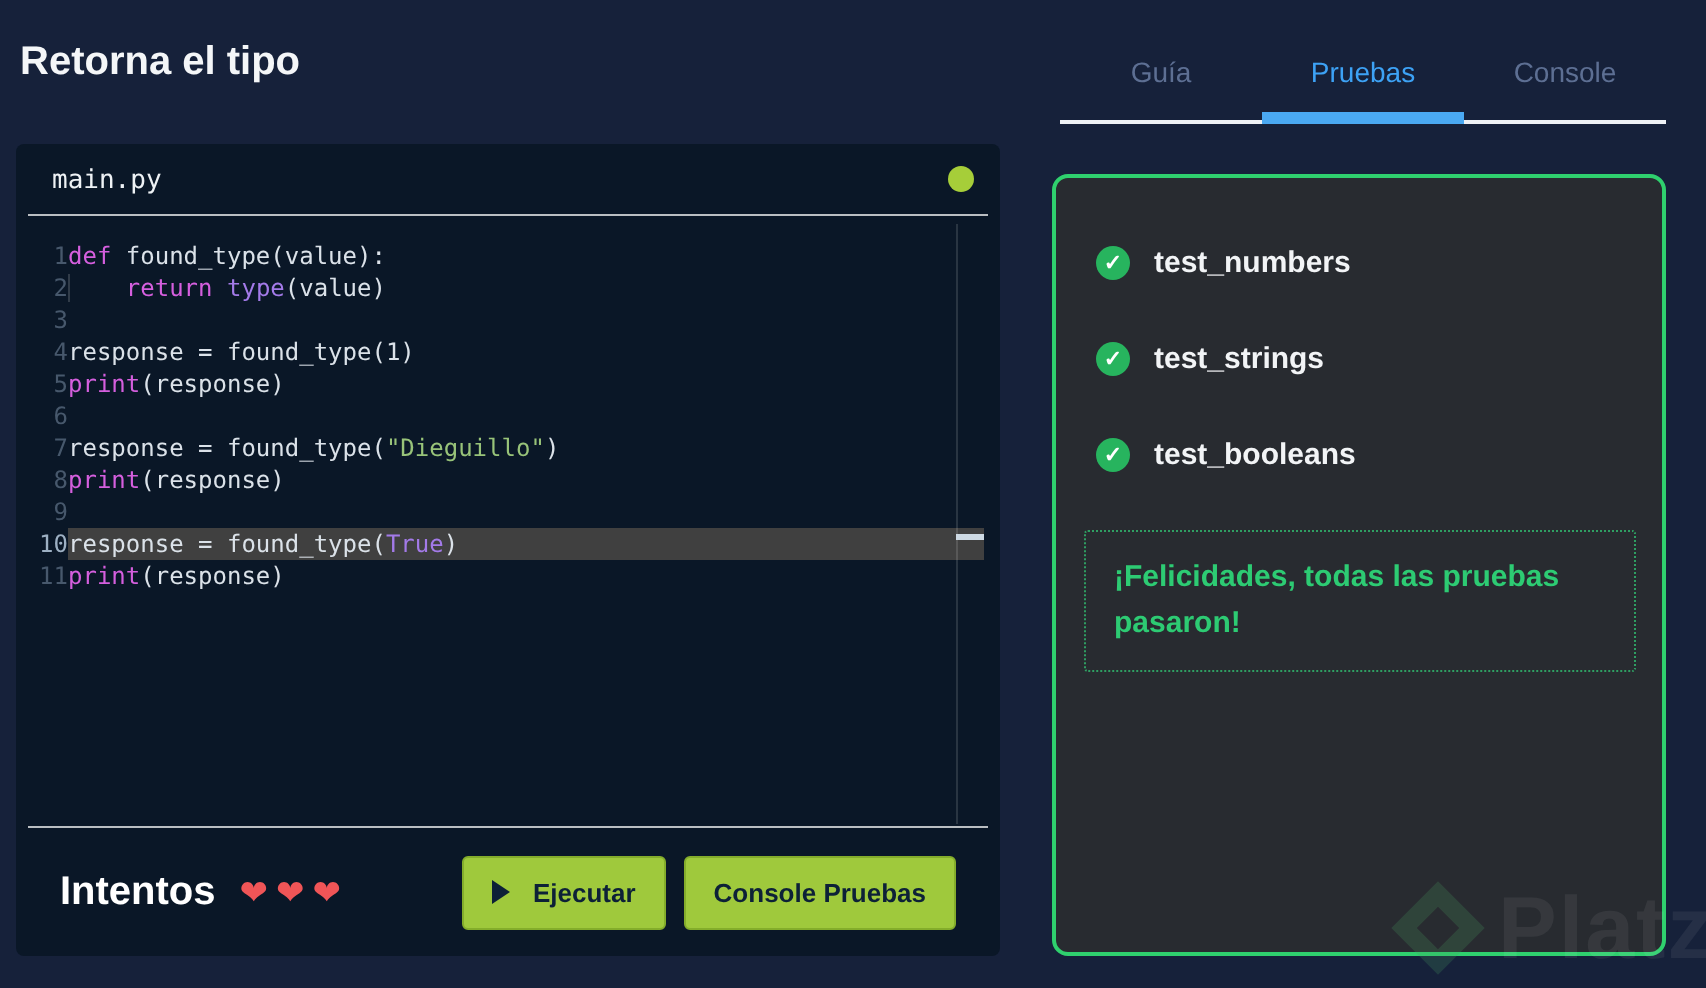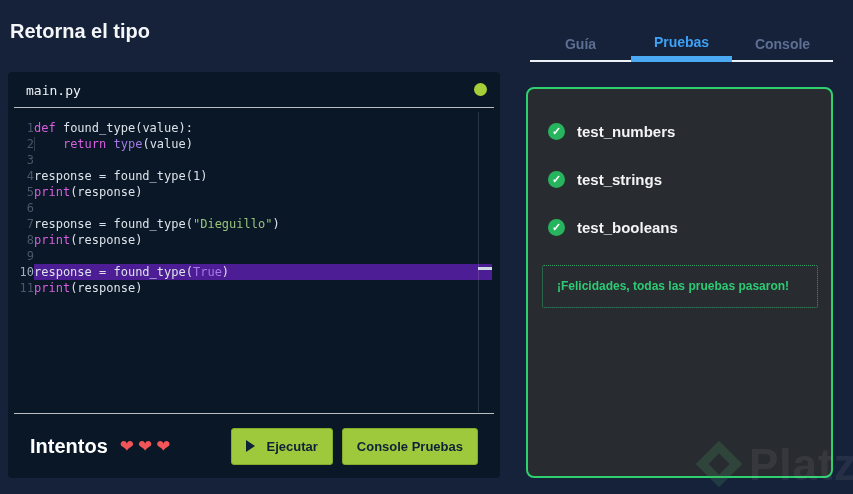--- a/index.html
+++ b/index.html
@@ -13,21 +13,21 @@
   .filename{position:absolute;left:18px;top:11px;font-family:"DejaVu Sans Mono",monospace;font-size:13px;color:#eef2f5;}
   .status-dot{position:absolute;right:13px;top:11px;width:13px;height:13px;border-radius:50%;background:#a6ce39;}
   .hr{position:absolute;left:6px;right:6px;height:1px;background:rgba(255,255,255,.72);}
   .hr1{top:35px}.hr2{top:341px}
 
   .code{position:absolute;left:0;top:36px;right:0;height:305px;padding-top:12px;
         font-family:"DejaVu Sans Mono",monospace;font-size:12px;line-height:16px;overflow:hidden;}
   .code-line{display:flex;height:16px;}
   .gutter{width:26px;text-align:right;color:#47586c;flex:none;}
   .lc{flex:1;margin-right:8px;white-space:pre;color:#dbe2e9;}
-  .code-line.active .lc{background:#4c1d95;}
+  .code-line.active .lc{background:#404040;}
   .code-line.active .gutter{color:#9db0c3;}
   .tok-kw{color:#d55fde;}
   .tok-bi{color:#a37ae8;}
   .tok-str{color:#98c379;}
   .tok-txt{color:#dbe2e9;}
   .tok-ind{box-shadow:inset 1px 0 0 rgba(255,255,255,.16);}
   .ruler{position:absolute;left:470px;top:40px;width:1px;height:300px;background:rgba(255,255,255,.13);}
   .cursor-mark{position:absolute;left:470px;top:195px;width:14px;height:3px;background:#cdd9e3;}
 
   .ed-footer{position:absolute;left:0;top:342px;right:0;bottom:0;display:flex;align-items:center;padding:0 22px;}
@@ -35,32 +35,32 @@
   .hearts{margin-left:12px;display:flex;gap:4px;}
   .heart{color:#f05557;font-size:17px;line-height:17px;}
   .btns{margin-left:auto;display:flex;gap:9px;}
   .btn{height:35px;background:#9fc93c;border:1px solid #84ad2b;border-radius:3px;display:flex;align-items:center;
        justify-content:center;font-weight:bold;font-size:13px;color:#0d2137;padding:0 14px;cursor:pointer;}
   .play{width:0;height:0;border-left:9px solid #0d2137;border-top:6px solid transparent;
         border-bottom:6px solid transparent;margin-right:11px;}
 
   
   .tabs{position:absolute;left:530px;top:28px;width:303px;height:34px;display:flex;}
-  .tab{flex:1;display:flex;align-items:center;justify-content:center;font-size:14px;font-weight:bold;
+  .tab{flex:1;display:flex;align-items:flex-start;justify-content:center;font-size:14px;font-weight:normal;
        color:#5d6f93;border-bottom:2px solid #eef1f5;box-sizing:border-box;cursor:pointer;}
   .tab.active{color:#3da2f5;border-bottom:6px solid #4aa9f2;}
 
   .panel{position:absolute;left:526px;top:87px;width:307px;height:391px;box-sizing:border-box;
          background:#282b30;border:2px solid #2fd06e;border-radius:8px;padding:34px 20px 0 20px;}
   .test-row{display:flex;align-items:center;height:17px;margin-bottom:31px;}
   .check{width:17px;height:17px;border-radius:50%;background:#27b45e;color:#ffffff;font-size:11px;
          display:flex;align-items:center;justify-content:center;flex:none;font-weight:bold;}
   .test-name{margin-left:12px;font-size:15px;font-weight:bold;color:#f2f4f6;}
   .msg-box{position:absolute;left:14px;top:176px;width:276px;box-sizing:border-box;border:1px dotted #2f9e62;
-           border-radius:2px;padding:11px 14px;color:#2dcb73;font-size:12px;font-weight:bold;line-height:1.55;}
+           border-radius:2px;padding:11px 14px;color:#2dcb73;font-size:15px;font-weight:bold;line-height:1.55;}
 
   
   .watermark{position:absolute;left:693px;top:436px;display:flex;align-items:center;pointer-events:none;z-index:5;}
   .wm-text{font-size:44px;font-weight:bold;color:rgba(235,245,240,0.07);margin-left:4px;letter-spacing:1px;}
 </style>
 </head>
 <body>
 
 <div class="page">
 

